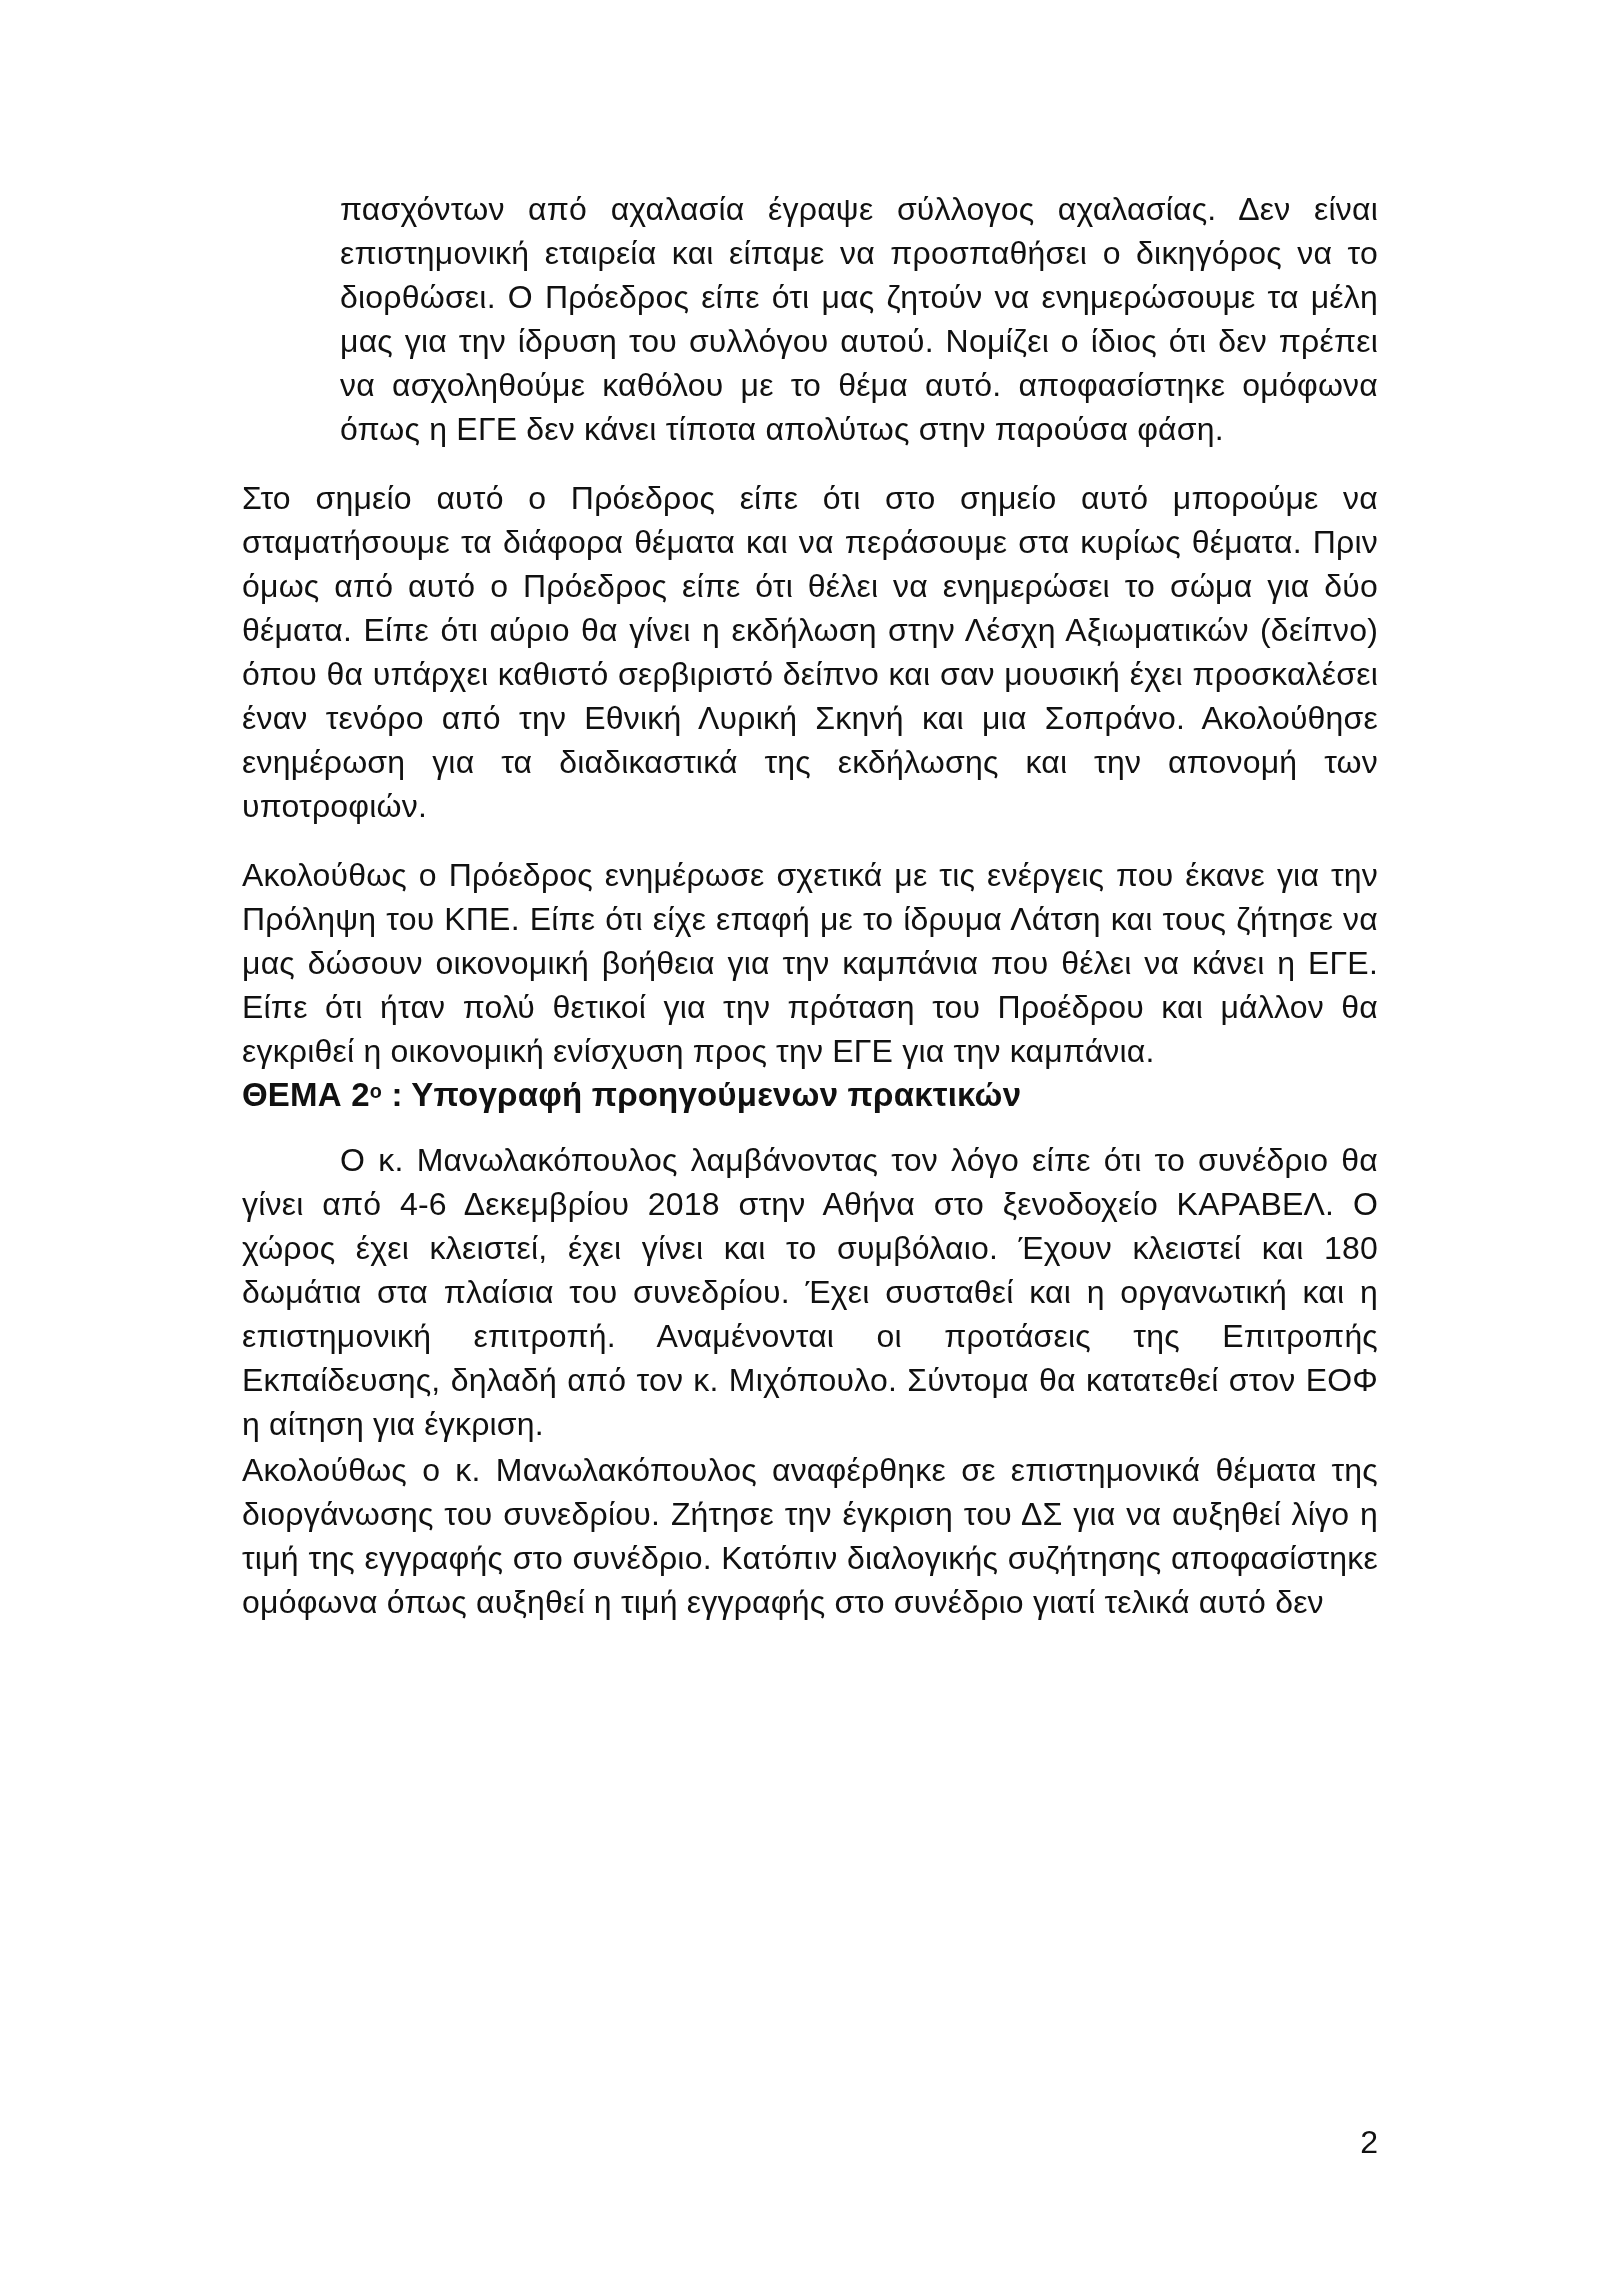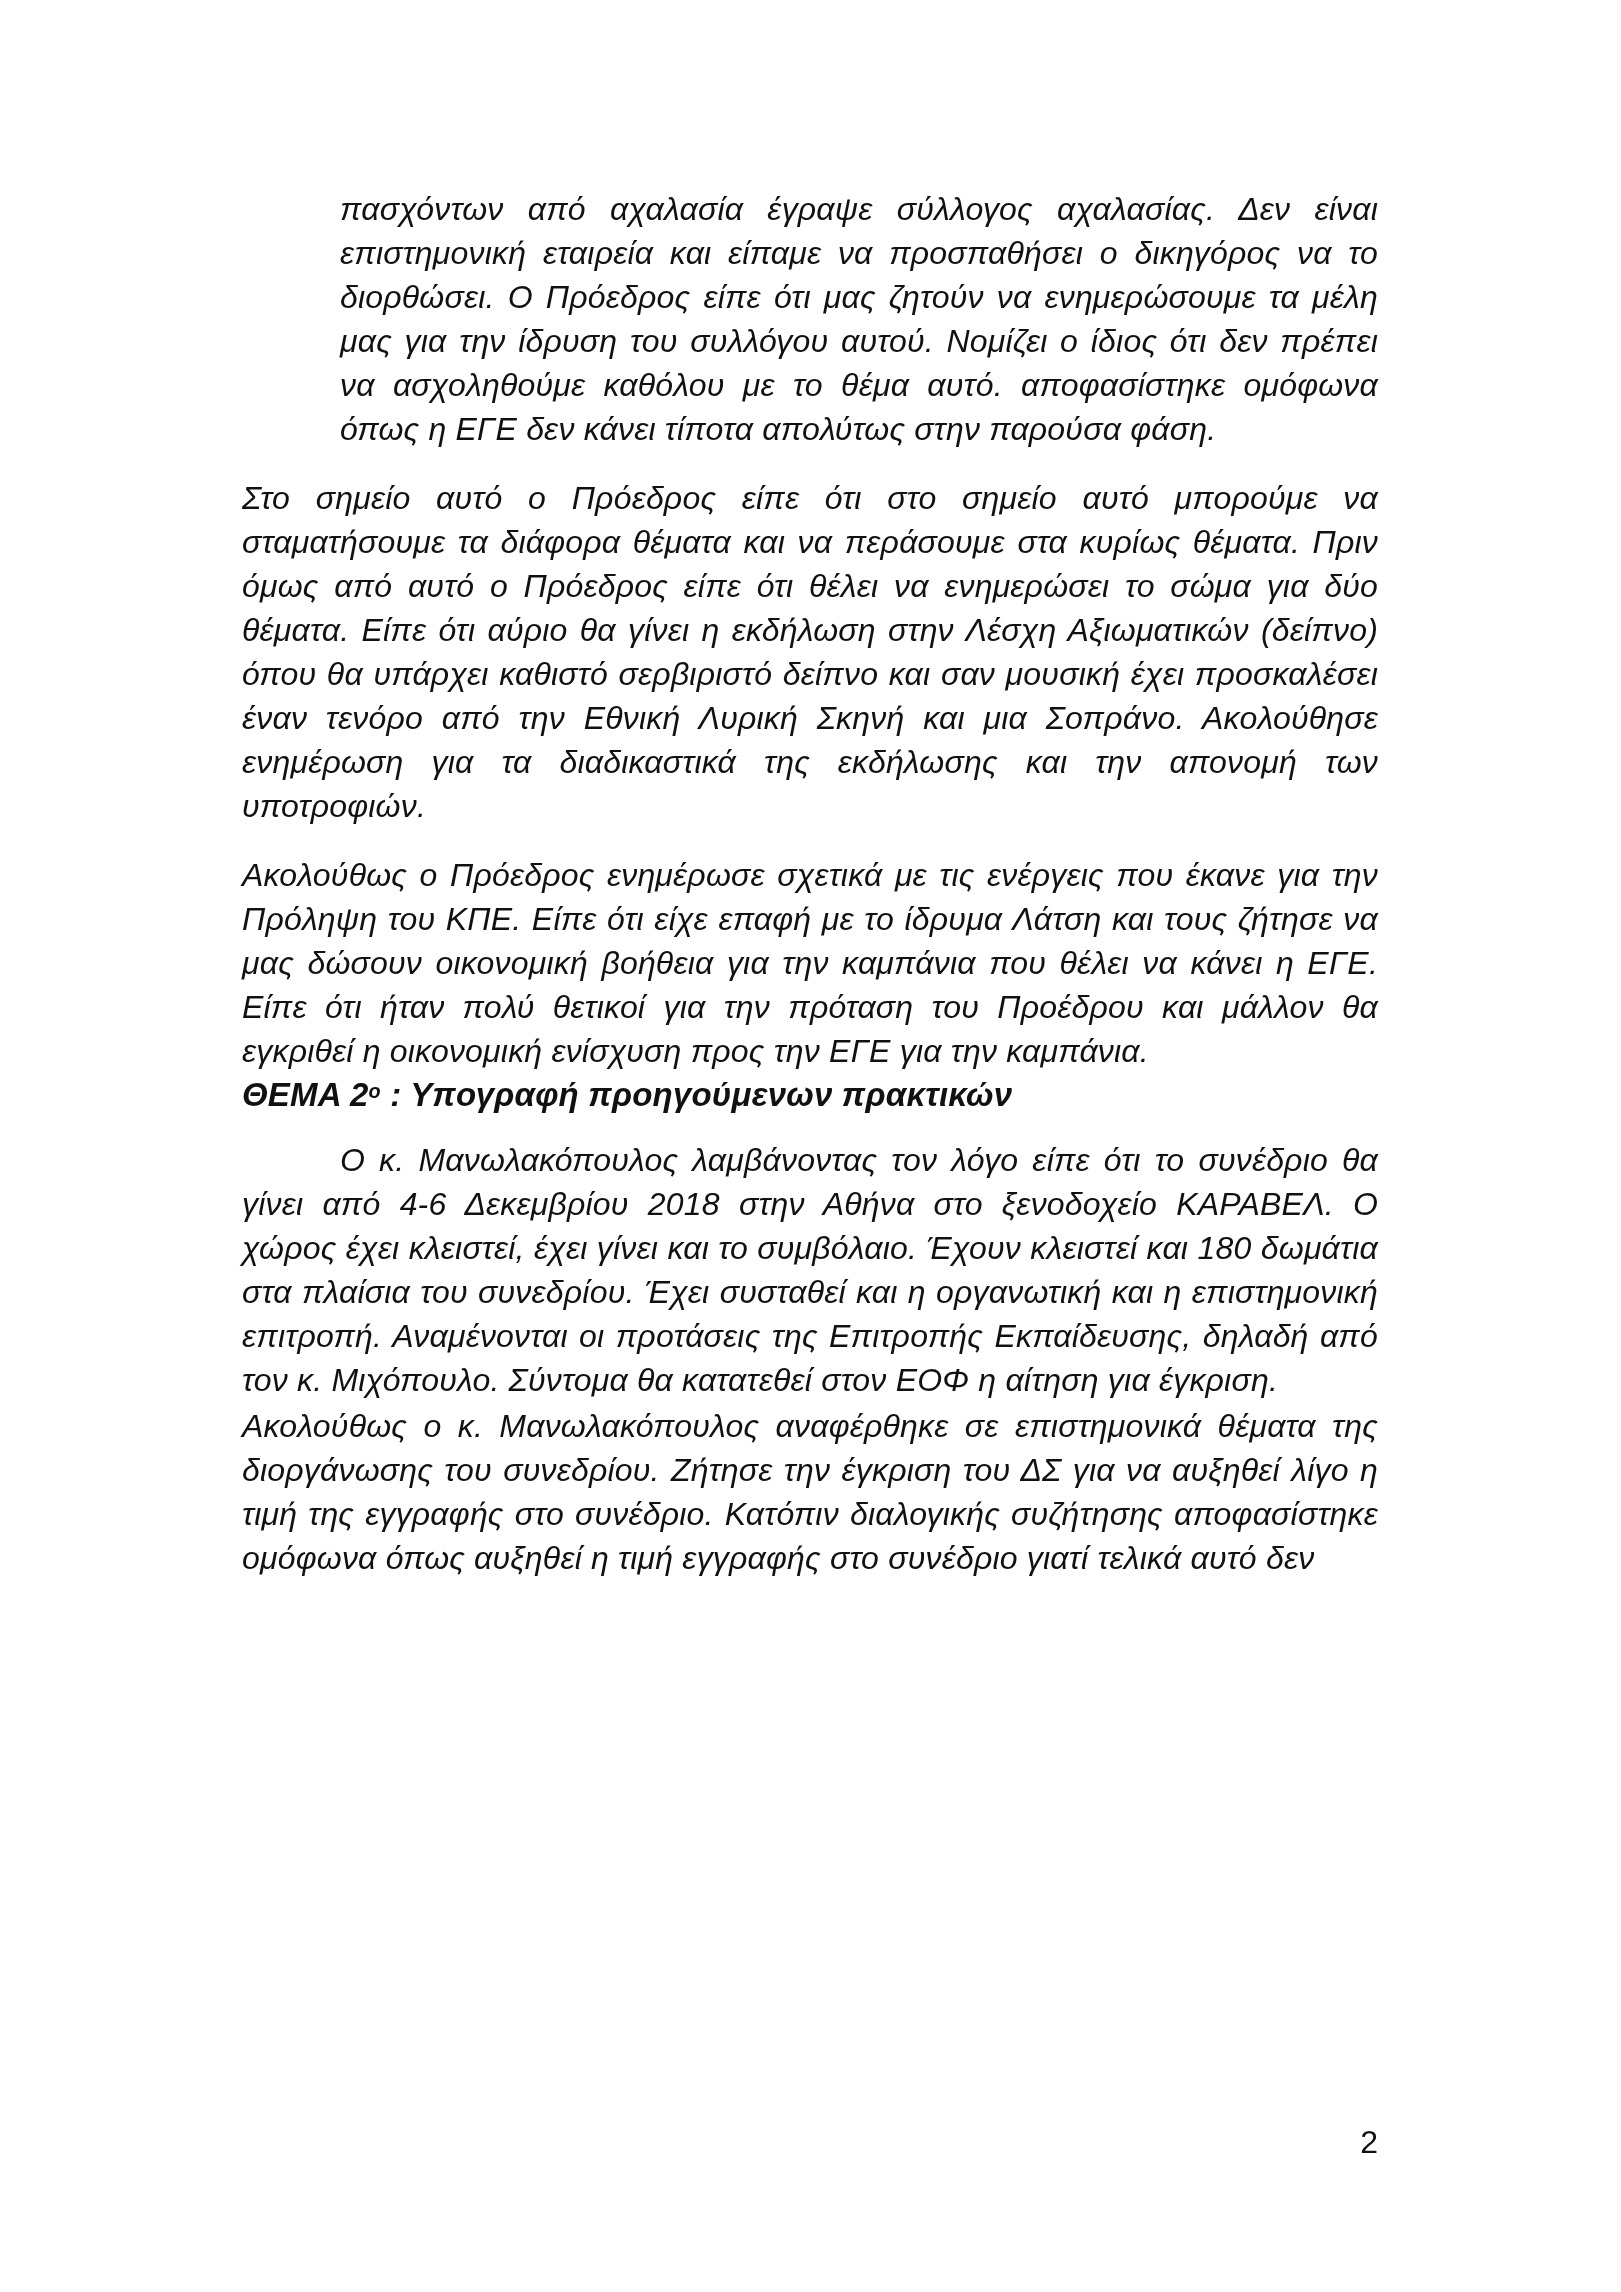--- a/index.html
+++ b/index.html
@@ -17,26 +17,25 @@
     font-family: "Liberation Sans", "DejaVu Sans", sans-serif;
     font-size: 32px;
     line-height: 44px;
     color: #111111;
     overflow: hidden;
   }
   .para {
     margin: 0;
     text-align: justify;
     letter-spacing: 0.2px;
-    font-style: italic;
   }
   .block-indent { margin-left: 98px; }
   .first-indent { text-indent: 98px; }
   .mt-22 { margin-top: 25px; }
-  .mt-82 { margin-top: 80px; font-style: italic; }
+  .mt-82 { margin-top: 80px; }
   .mt-21 { margin-top: 20.6px; }
   .mt-90 { margin-top: 88px; }
   .mt-15 { margin-top: 14.7px; }
   .mt-20 { margin-top: 2px; }
   .heading {
     margin: 0;
     font-size: 33px;
     font-weight: bold;
     line-height: 44px;
     text-align: justify;

